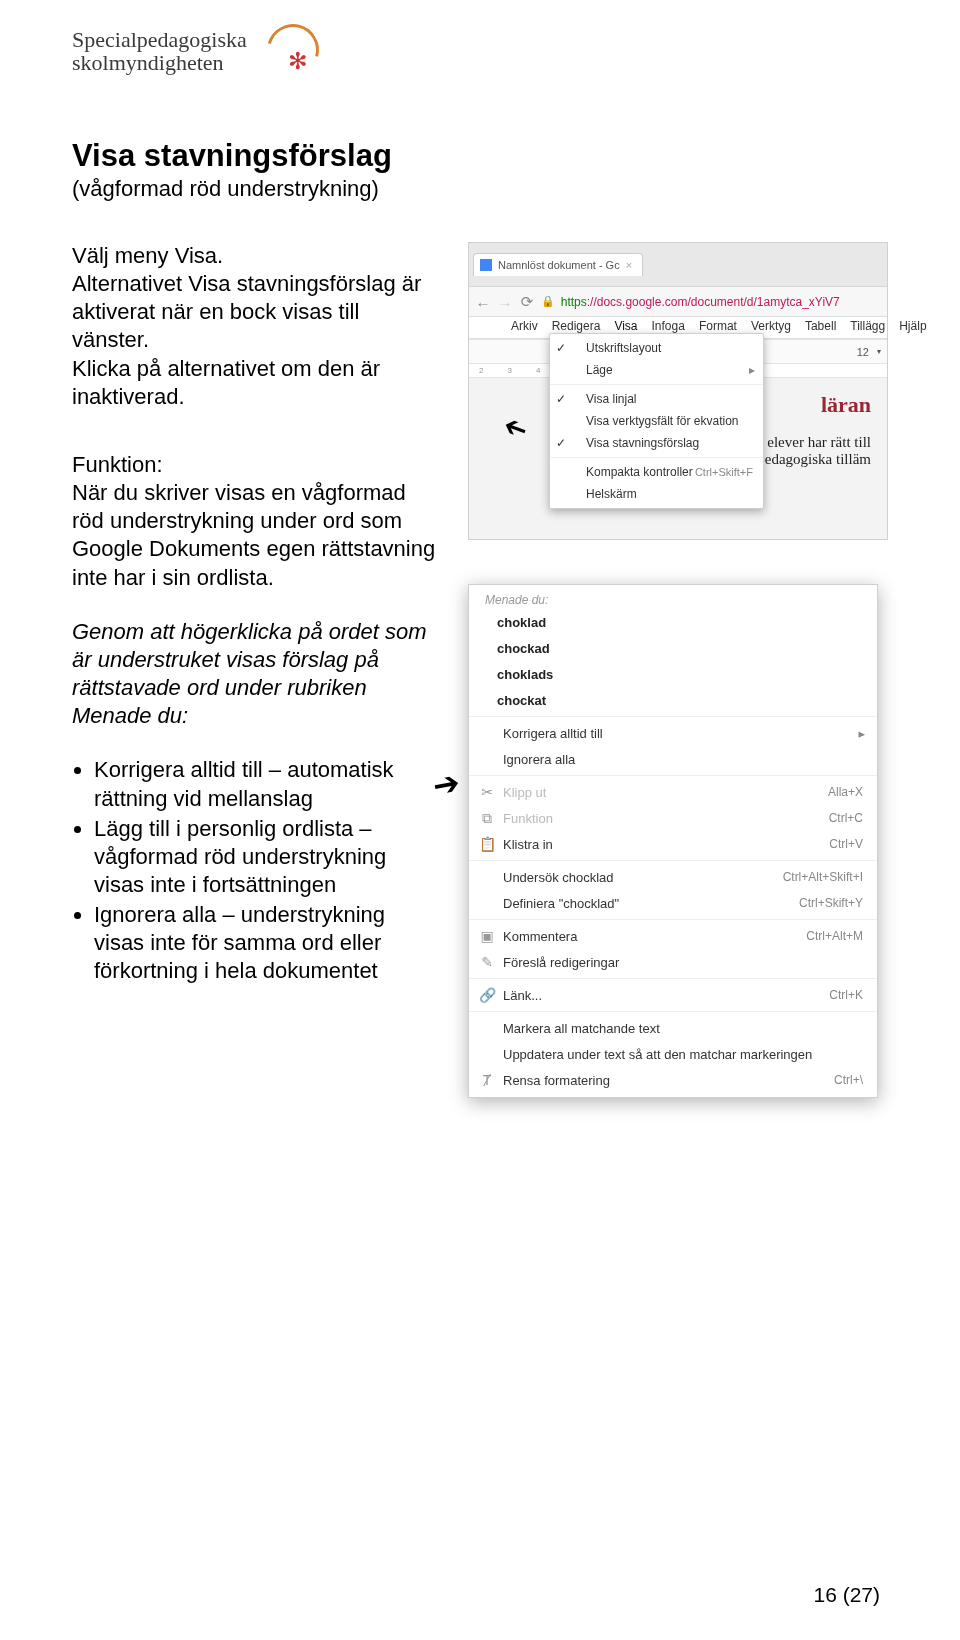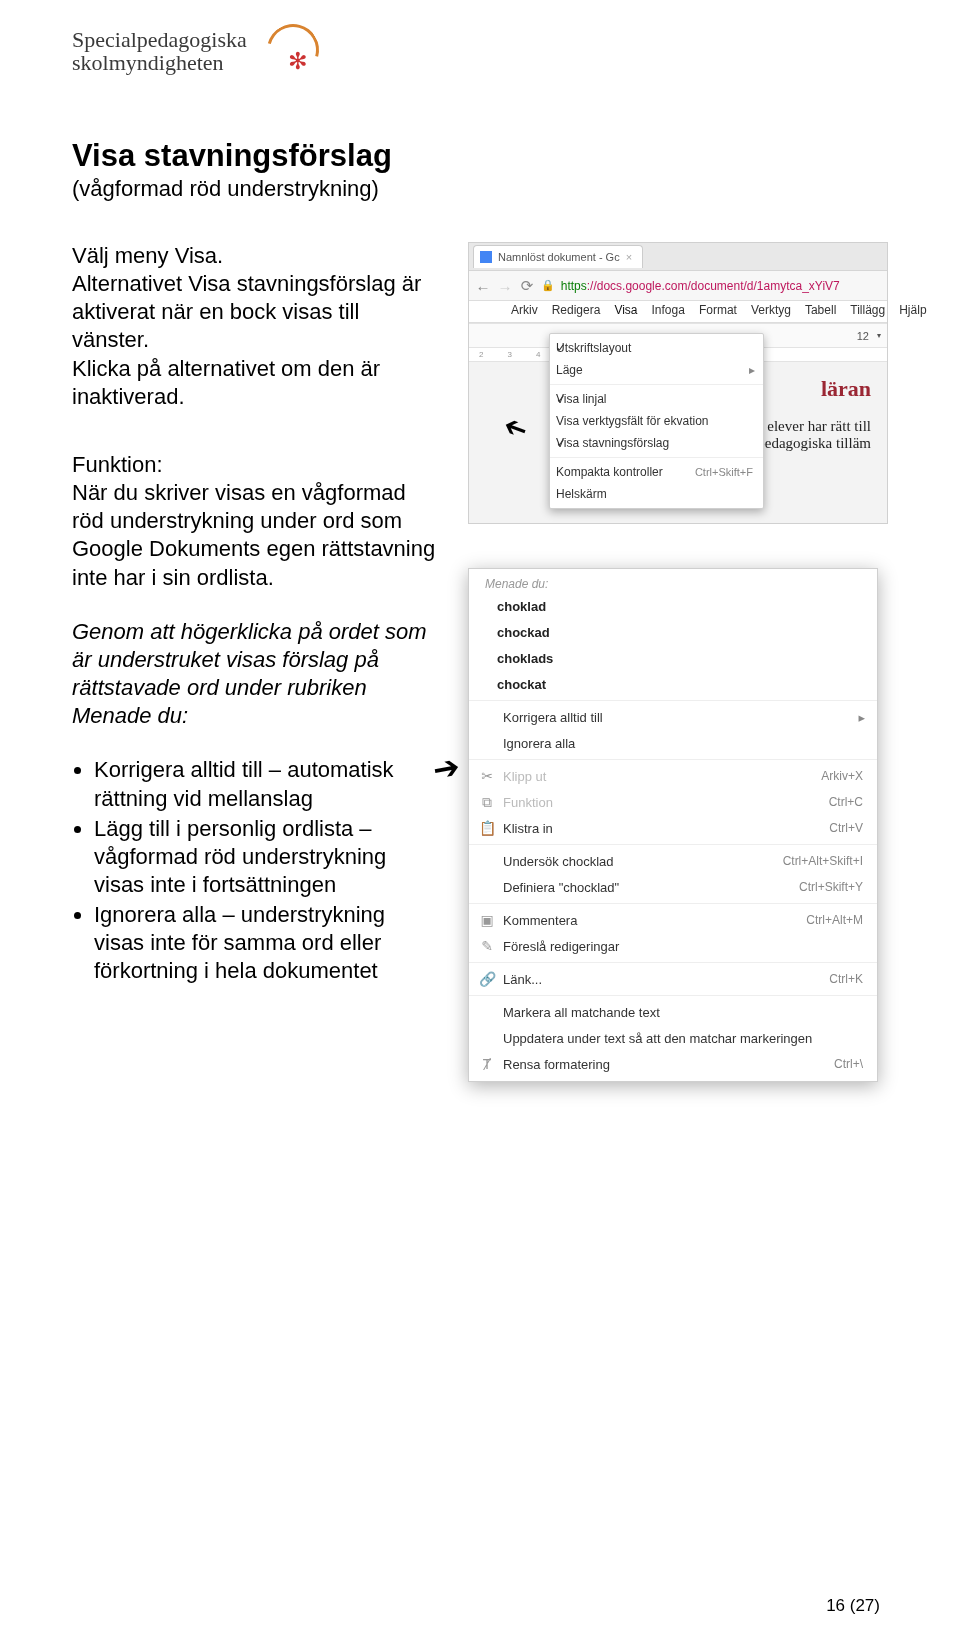--- a/index.html
+++ b/index.html
@@ -69,21 +69,21 @@
   
   .shot1 {
     width: 420px;
     border: 1px solid #d0d0d0;
     font-family: Arial, sans-serif;
     font-size: 12px;
     background: #f0f0f0;
     position: relative;
   }
   .tabstrip {
-    height: 28px;
+    height: 44px;
     background: #e8e8e8;
     display: flex;
     align-items: center;
     padding-left: 4px;
     border-bottom: 1px solid #d5d5d5;
     gap: 5px;
   }
   .tab {
     background:#fff; border:1px solid #ccc; border-bottom:none;
     border-radius:4px 4px 0 0;
@@ -115,21 +115,21 @@
   .ruler{height:14px;background:#fff;border-bottom:1px solid #e3e3e3;font-size:8px;color:#999;display:flex;align-items:center;gap:24px;padding-left:10px;}
   .pagearea{padding:14px 12px 0 12px;font-family:"Times New Roman",serif;font-size:15px;color:#222;}
   .pagearea .big{font-size:22px;font-weight:700;color:#9a2633;}
 
   .dropdown {
     position:absolute; left:80px; top:90px;
     background:#fff; border:1px solid #cfcfcf; border-radius:2px;
     box-shadow:0 3px 10px rgba(0,0,0,.3);
     font-size:12px; width:215px; padding:3px 0;
   }
-  .dd-item{display:flex;align-items:center;height:22px;padding:0 12px 0 6px;position:relative;color:#333;}
+  .dd-item{display:flex;align-items:center;height:22px;padding:0 12px 0 36px;position:relative;color:#333;}
   .dd-item.check:before{content:"✓";position:absolute;left:6px;font-size:12px;color:#333;}
   .dd-item.arrow:after{content:"▸";position:absolute;right:8px;color:#888;}
   .dd-sep{height:1px;background:#eee;margin:3px 0;}
   .dd-kbd{position:absolute;right:10px;color:#888;font-size:11px;}
 
   .pointer1{
     position:absolute; left:35px; top:168px;
     font-size:28px; transform: scaleX(-1) rotate(-20deg);
   }
 
@@ -152,22 +152,22 @@
   .cm-kbd{position:absolute;right:14px;color:#888;font-size:12px;}
   .cm-sep{height:1px;background:#eee;margin:3px 0;}
   .cm-icon{position:absolute;left:10px;width:16px;text-align:center;color:#999;font-size:14px;}
   .pointer2{
     position:absolute; left:-36px; top:180px;
     font-size:32px; transform: rotate(-10deg);
   }
 
   
   .footer{
-    position:absolute; bottom:24px; right:80px;
-    font-size:17px;
+    position:absolute; bottom:33px; right:80px;
+    font-size:21px;
   }
 </style>
 </head>
 <body>
 
 <div class="page">
   <div class="logo">
     <div class="logo-text">
       <div class="logo-line1">Specialpedagogiska</div>
       <div class="logo-line2">skolmyndigheten</div>
@@ -283,21 +283,21 @@
           <div class="cm-item arrow">
             <span>Korrigera alltid till</span>
           </div>
           <div class="cm-item">
             <span>Ignorera alla</span>
           </div>
           <div class="cm-sep"></div>
           <div class="cm-item disabled">
             <span class="cm-icon">✂</span>
             <span>Klipp ut</span>
-            <span class="cm-kbd">Arkiv+X</span>
+            <span class="cm-kbd">Alla+X</span>
           </div>
           <div class="cm-item disabled">
             <span class="cm-icon">⧉</span>
             <span>Funktion</span>
             <span class="cm-kbd">Ctrl+C</span>
           </div>
           <div class="cm-item">
             <span class="cm-icon">📋</span>
             <span>Klistra in</span>
             <span class="cm-kbd">Ctrl+V</span>

